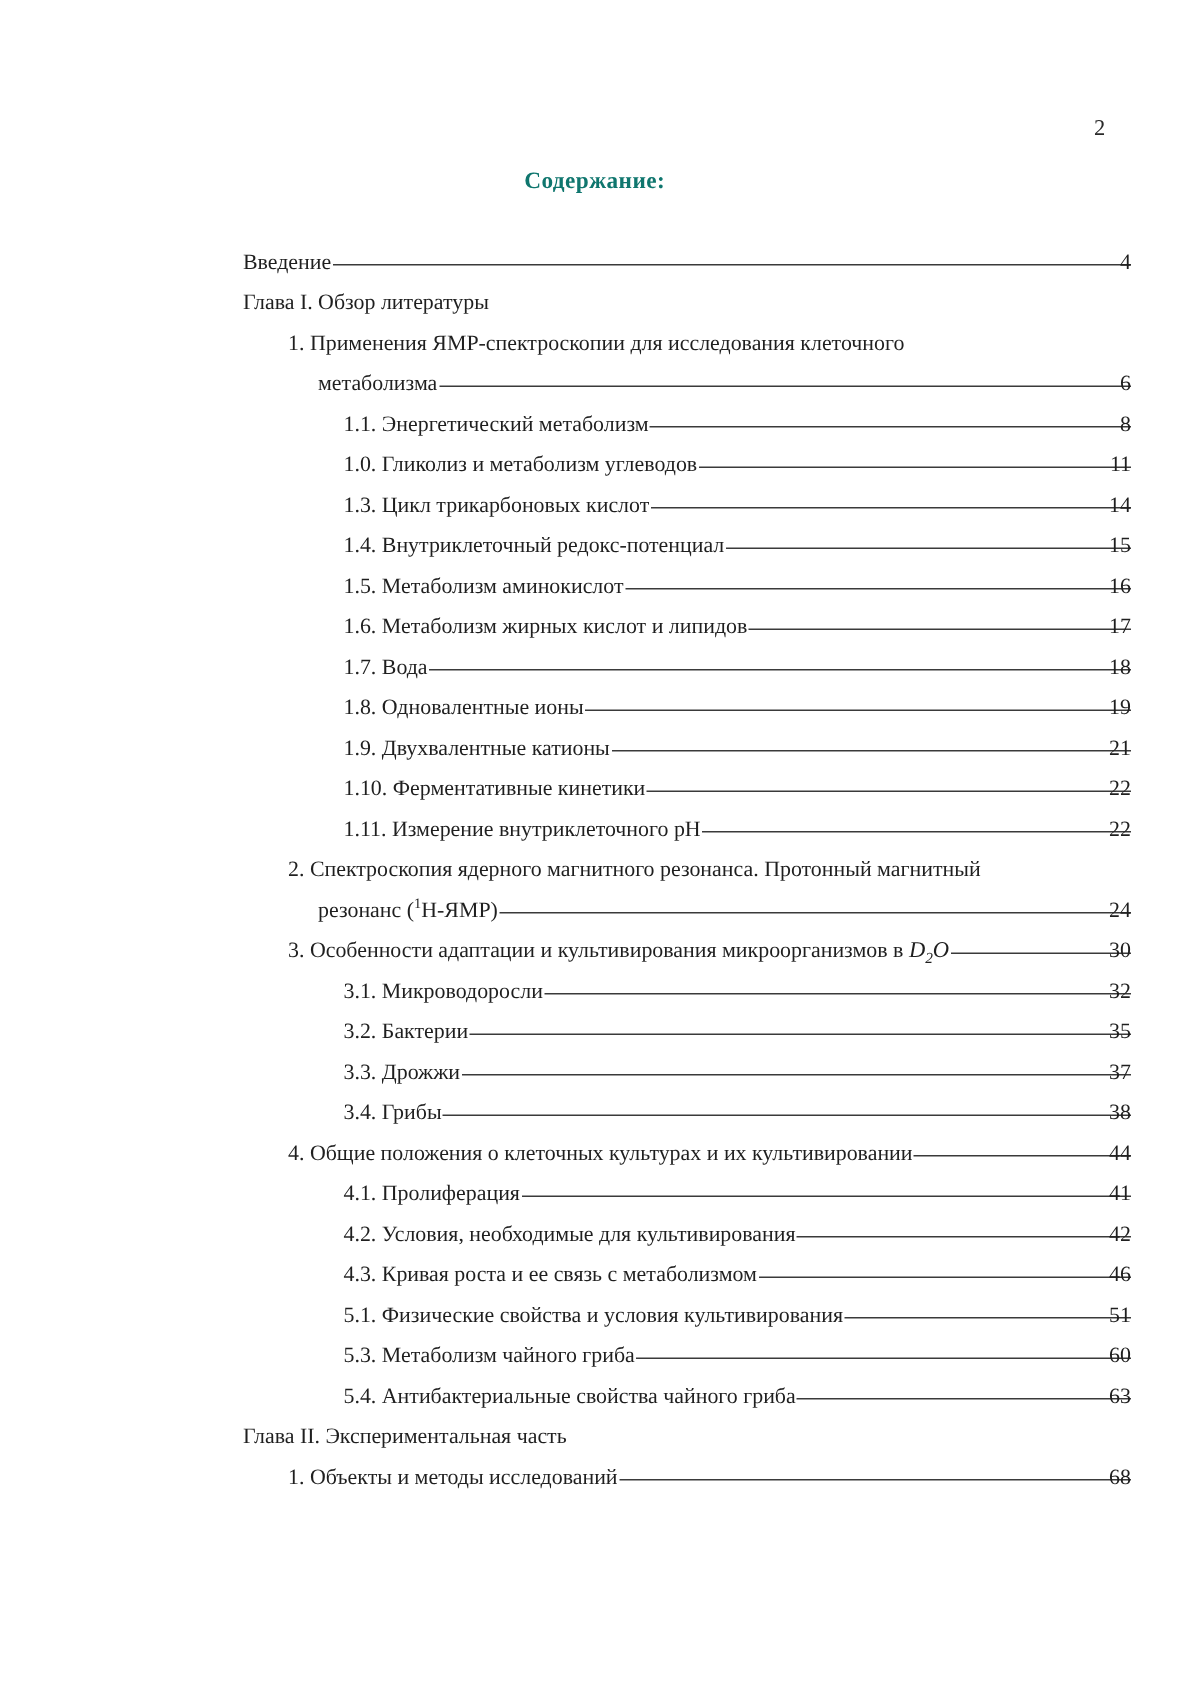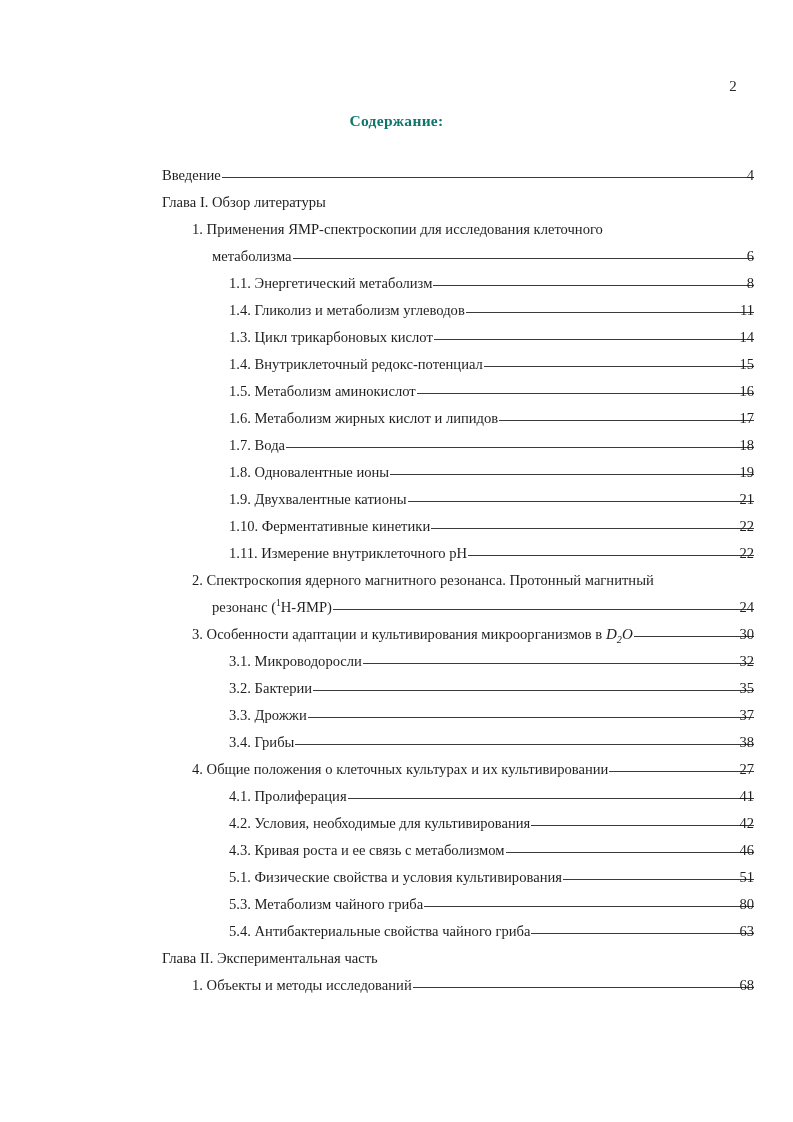--- a/index.html
+++ b/index.html
@@ -151,21 +151,21 @@
       </div>
       <div class="toc-entry lvl-2 has-leader">
         <div class="entry-row">
           <span class="entry-text">1.1. Энергетический метаболизм</span>
           <span class="leader"></span>
         </div>
         <span class="entry-page">8</span>
       </div>
       <div class="toc-entry lvl-2 has-leader">
         <div class="entry-row">
-          <span class="entry-text">1.4. Гликолиз и метаболизм углеводов</span>
+          <span class="entry-text">1.0. Гликолиз и метаболизм углеводов</span>
           <span class="leader"></span>
         </div>
         <span class="entry-page">11</span>
       </div>
       <div class="toc-entry lvl-2 has-leader">
         <div class="entry-row">
           <span class="entry-text">1.3. Цикл трикарбоновых кислот</span>
           <span class="leader"></span>
         </div>
         <span class="entry-page">14</span>
@@ -272,21 +272,21 @@
           <span class="entry-text">3.4. Грибы</span>
           <span class="leader"></span>
         </div>
         <span class="entry-page">38</span>
       </div>
       <div class="toc-entry lvl-1 has-leader">
         <div class="entry-row">
           <span class="entry-text">4. Общие положения о клеточных культурах и их культивировании</span>
           <span class="leader"></span>
         </div>
-        <span class="entry-page">27</span>
+        <span class="entry-page">44</span>
       </div>
       <div class="toc-entry lvl-2 has-leader">
         <div class="entry-row">
           <span class="entry-text">4.1. Пролиферация</span>
           <span class="leader"></span>
         </div>
         <span class="entry-page">41</span>
       </div>
       <div class="toc-entry lvl-2 has-leader">
         <div class="entry-row">
@@ -307,21 +307,21 @@
           <span class="entry-text">5.1. Физические свойства и условия культивирования</span>
           <span class="leader"></span>
         </div>
         <span class="entry-page">51</span>
       </div>
       <div class="toc-entry lvl-2 has-leader">
         <div class="entry-row">
           <span class="entry-text">5.3. Метаболизм чайного гриба</span>
           <span class="leader"></span>
         </div>
-        <span class="entry-page">80</span>
+        <span class="entry-page">60</span>
       </div>
       <div class="toc-entry lvl-2 has-leader">
         <div class="entry-row">
           <span class="entry-text">5.4. Антибактериальные свойства чайного гриба</span>
           <span class="leader"></span>
         </div>
         <span class="entry-page">63</span>
       </div>
       <div class="toc-entry lvl-0 no-leader">
         <div class="entry-row">

